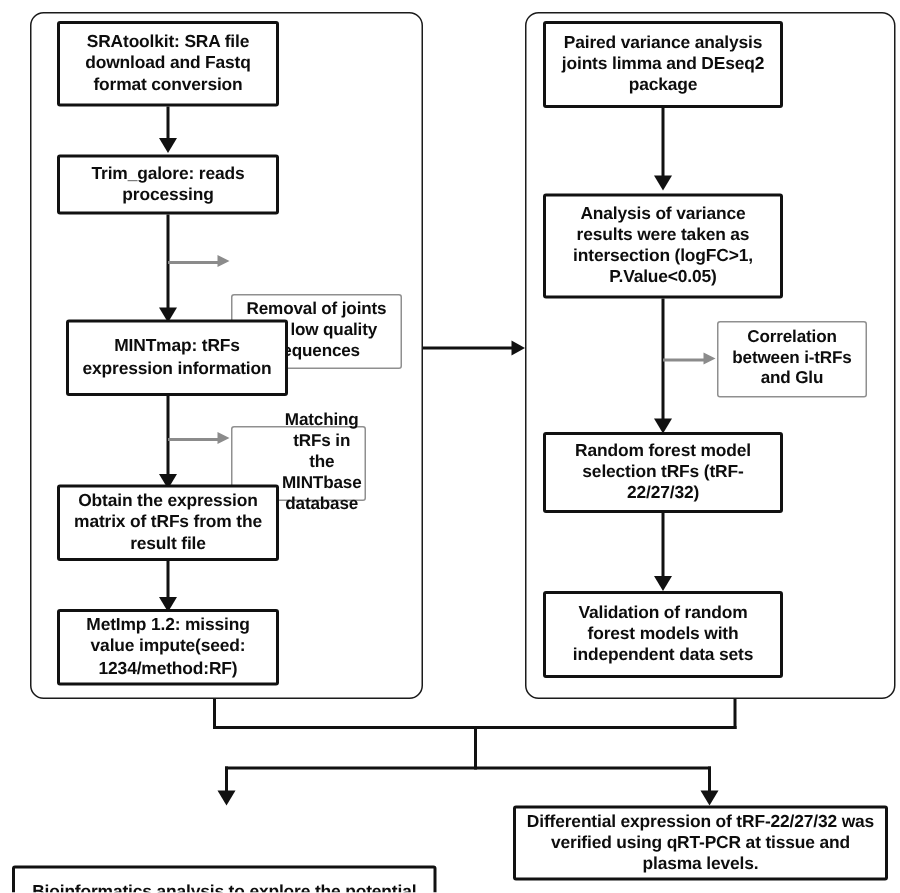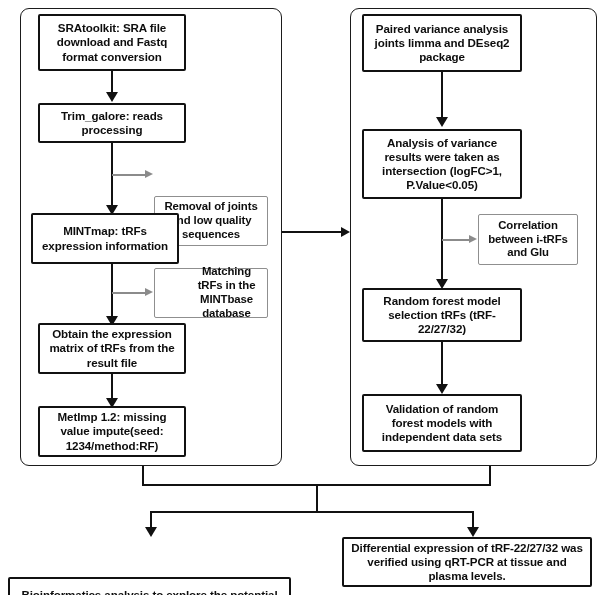--- a/index.html
+++ b/index.html
@@ -106,28 +106,28 @@
 
   <div class="node primary" style="left:38px; top:103px; width:148px; height:40px;">Trim_galore: reads processing</div>
 
   <div class="vline" style="left:110.9px; top:143px; height:66px;"></div>
   <div class="arrow-down" style="left:106px; top:205px;"></div>
 
   <div class="hline thin" style="left:112px; top:174px; width:34px;"></div>
   <div class="arrow-right thin" style="left:145px; top:170px;"></div>
   <div class="node side" style="left:154px; top:150px; width:114px; height:50px;margin-top:46px;">Removal of joints and low quality sequences</div>
 
-  <div class="node primary" style="left:31px; top:213px; width:148px; height:51px;">MINTmap: tRFs expression information</div>
+  <div class="node primary" style="left:44px; top:213px; width:148px; height:51px;">MINTmap: tRFs expression information</div>
 
   <div class="vline" style="left:110.9px; top:264px; height:56px;"></div>
   <div class="arrow-down" style="left:106px; top:316px;"></div>
 
   <div class="hline thin" style="left:112px; top:292px; width:34px;"></div>
   <div class="arrow-right thin" style="left:145px; top:288px;"></div>
-  <div class="node side" style="left:154px; top:268px; width:114px; height:50px;padding-left:36px;">Matching tRFs in the MINTbase database</div>
+  <div class="node side" style="left:154px; top:284px; width:90px; height:50px;padding-left:36px;">Matching tRFs in the MINTbase database</div>
 
   <div class="node primary" style="left:38px; top:323px; width:148px; height:51px;">Obtain the expression matrix of tRFs from the result file</div>
 
   <div class="vline" style="left:110.9px; top:374px; height:27px;"></div>
   <div class="arrow-down" style="left:106px; top:398px;"></div>
 
   <div class="node primary" style="left:38px; top:406px; width:148px; height:51px;">MetImp 1.2: missing value impute(seed: 1234/method:RF)</div>
 
   <div class="panel" style="left:350px; top:8px; width:247px; height:458px;"></div>
 

